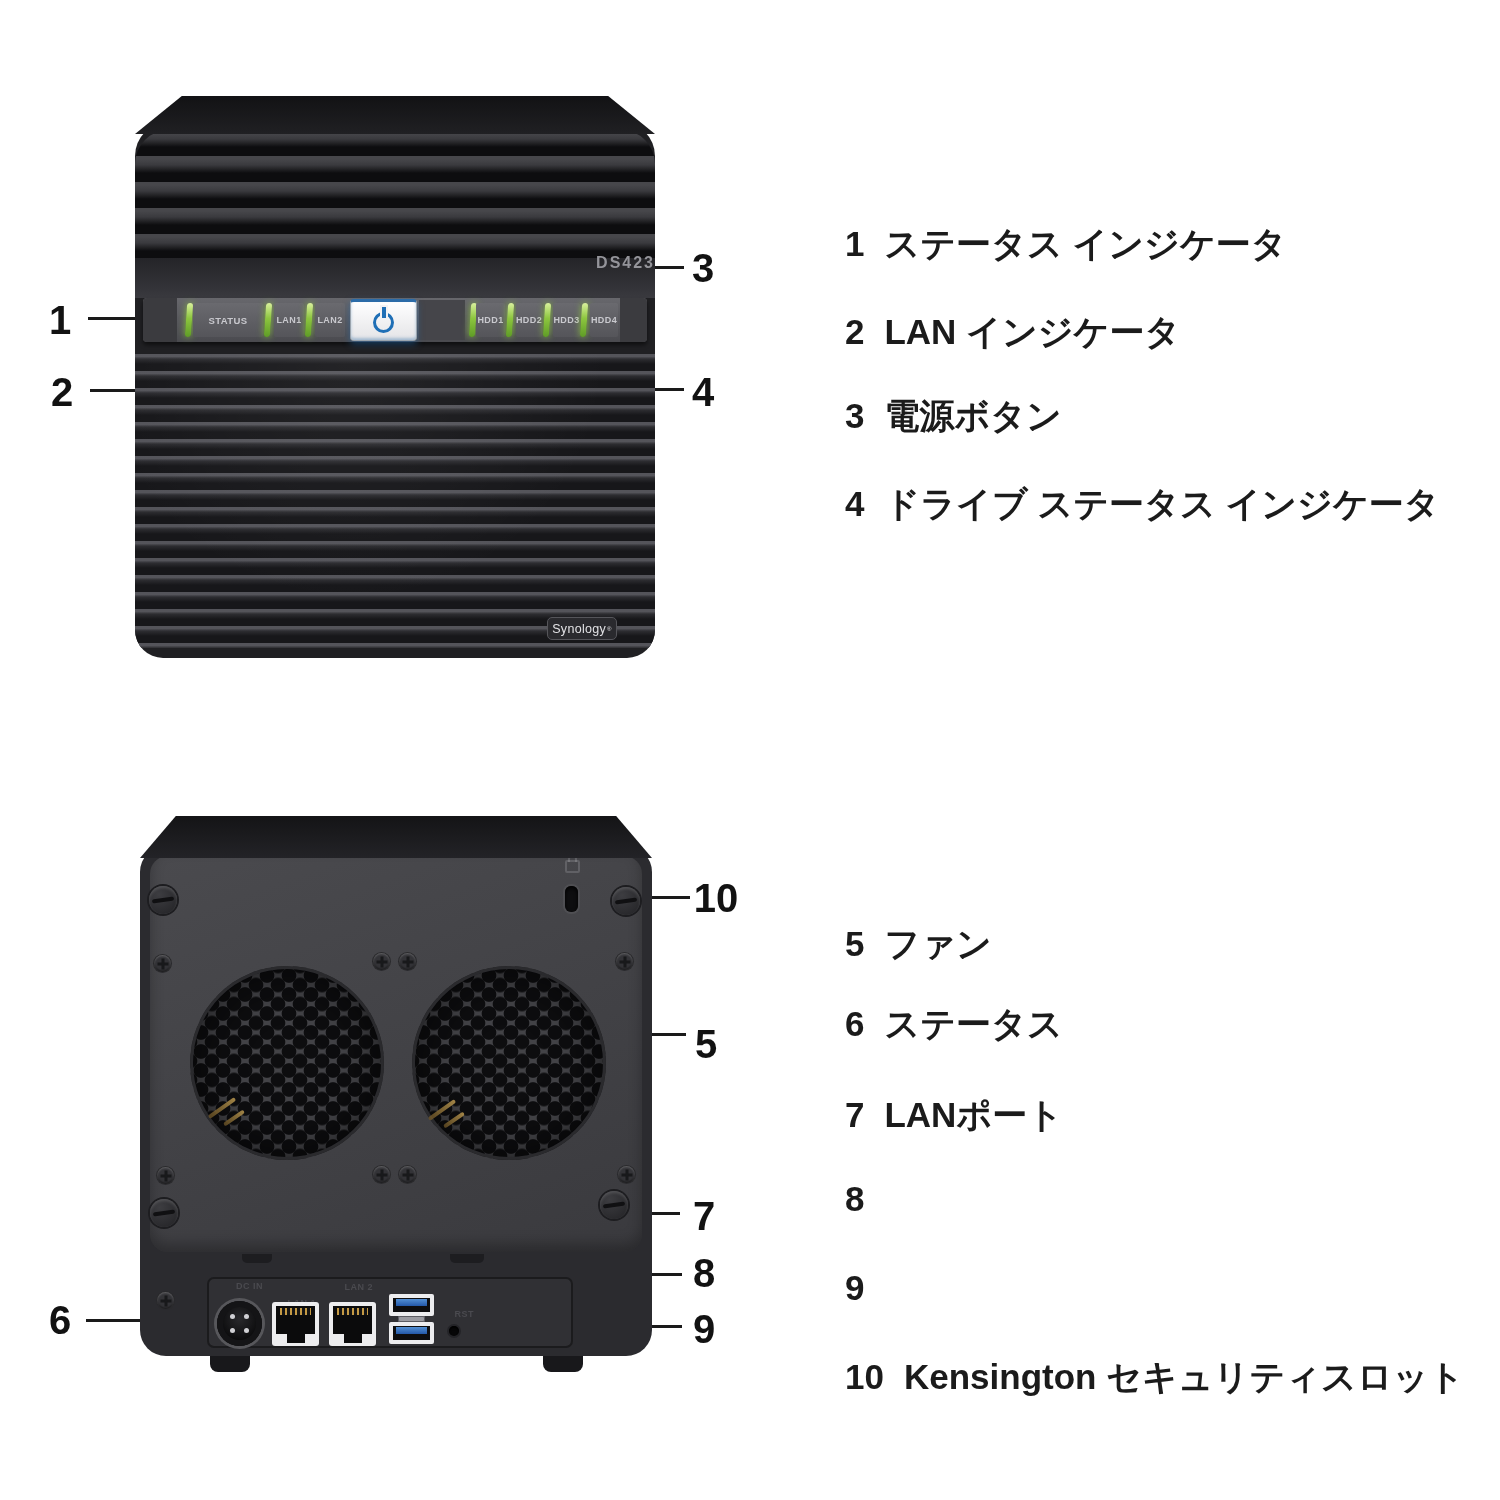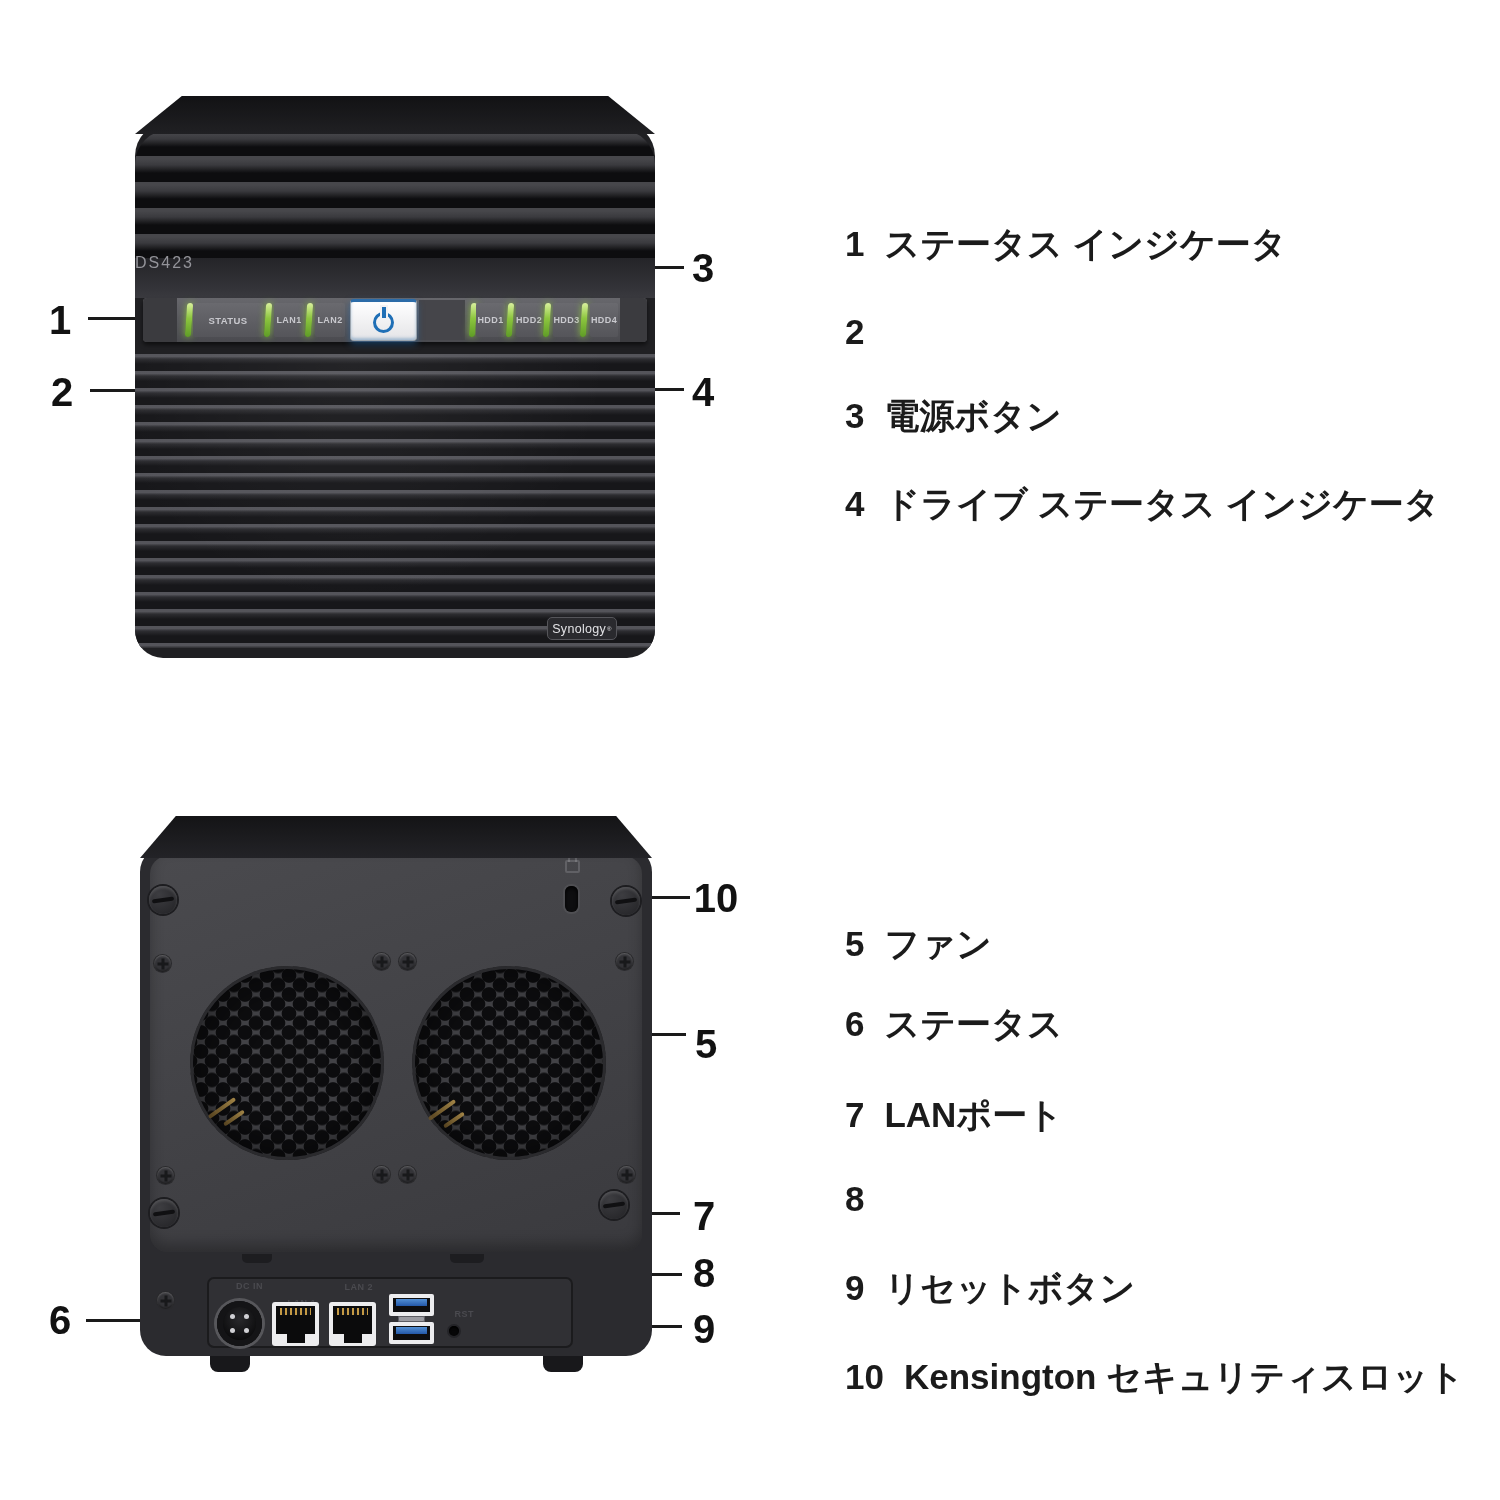--- a/index.html
+++ b/index.html
@@ -13,21 +13,21 @@
 
   
   .legend-row{position:absolute;display:flex;gap:20px;font-size:35px;font-weight:bold;color:#1b1b1b;line-height:44px;white-space:nowrap;}
 
   
   .front{position:absolute;left:135px;top:96px;width:520px;height:562px;}
   .front .cap{position:absolute;left:0;top:0;width:520px;height:38px;background:linear-gradient(180deg,#121214,#202023);clip-path:polygon(9% 0,91% 0,100% 100%,0 100%);z-index:3;}
   .front .body{position:absolute;left:0;top:26px;width:520px;height:536px;background:#202023;border-radius:34px 34px 28px 28px;overflow:hidden;z-index:2;}
   .ribs-upper{position:absolute;left:0;top:8px;width:520px;height:128px;border-radius:34px 34px 0 0;background:repeating-linear-gradient(180deg,#47474b 0 3px,#3a3a3e 9px,#0d0d0f 17px,#0d0d0f 26px);}
   .model-band{position:absolute;left:0;top:136px;width:520px;height:40px;background:linear-gradient(180deg,#242428 0%,#323237 70%,#3a3a3f 100%);}
-  .model-label{position:absolute;left:0;top:-3px;width:100%;text-align:left;color:#94949a;font-size:16px;line-height:16px;letter-spacing:2px;font-weight:normal;}
+  .model-label{position:absolute;left:0;top:-3px;width:100%;text-align:right;color:#94949a;font-size:16px;line-height:16px;letter-spacing:2px;font-weight:bold;}
   .led-bar{position:absolute;left:8px;top:176px;width:504px;height:44px;border-radius:4px;background:linear-gradient(180deg,#67676c,#4a4a4f);box-shadow:0 3px 4px rgba(0,0,0,.55);}
   .bar-cap{position:absolute;top:0;height:44px;background:#3b3b3f;}
   .bar-gap{position:absolute;top:2px;height:40px;background:#45454a;}
   .led{position:absolute;top:5px;width:6px;height:34px;border-radius:3px;background:linear-gradient(180deg,#d9f19c,#8dc63f 45%,#5f9c26);box-shadow:0 0 7px rgba(141,198,63,.9);transform:skewX(-4deg);}
   .plate{position:absolute;top:5px;height:34px;background:linear-gradient(180deg,#6a6a6f,#55555a);border-radius:2px;color:#c9c9ce;font-size:9px;font-weight:bold;display:flex;align-items:center;justify-content:center;letter-spacing:.4px;}
   .power-btn{position:absolute;left:207px;top:1px;width:67px;height:42px;background:linear-gradient(180deg,#ffffff,#e4e4e7);border:1px solid #9aa4ae;border-top:3px solid #2c6ca8;border-radius:4px;box-sizing:border-box;display:flex;align-items:center;justify-content:center;box-shadow:0 3px 7px rgba(32,110,181,.5),inset 0 -2px 3px rgba(44,108,168,.35);}
   .pwr{width:15px;height:15px;border:3px solid #1f6fb6;border-radius:50%;position:relative;margin-top:2px;}
   .pwr::before{content:"";position:absolute;width:4px;height:11px;background:#1f6fb6;left:50%;top:-8px;transform:translateX(-50%);box-shadow:0 0 0 2px #f2f2f4;}
   .ribs-lower{position:absolute;left:0;top:232px;width:520px;height:294px;background:repeating-linear-gradient(180deg,#54545a 0 2.5px,#2d2d31 5px,#17171a 10px,#17171a 17px);}
   .ribs-sheen{position:absolute;left:0;top:232px;width:520px;height:294px;background:radial-gradient(ellipse at 42% 0%,rgba(255,255,255,.06),rgba(0,0,0,0) 60%);}
@@ -142,20 +142,21 @@
     <div class="ln" style="left:642px;top:388px;width:42px;height:3px;"></div>
     <div class="co-num" style="left:685px;top:372px;width:36px;">4</div>
   </div>
 
   <div class="legend-row" style="left:845px;top:222px;">
     <span>1</span>
     <span>ステータス インジケータ</span>
   </div>
   <div class="legend-row" style="left:845px;top:310px;">
     <span>2</span>
+    <span>LAN インジケータ</span>
   </div>
   <div class="legend-row" style="left:845px;top:394px;">
     <span>3</span>
     <span>電源ボタン</span>
   </div>
   <div class="legend-row" style="left:845px;top:482px;">
     <span>4</span>
     <span>ドライブ ステータス インジケータ</span>
   </div>
 
@@ -289,20 +290,19 @@
   </div>
   <div class="legend-row" style="left:845px;top:1093px;">
     <span>7</span>
     <span>LANポート</span>
   </div>
   <div class="legend-row" style="left:845px;top:1177px;">
     <span>8</span>
   </div>
   <div class="legend-row" style="left:845px;top:1266px;">
     <span>9</span>
-    <span>リセットボタン</span>
   </div>
   <div class="legend-row" style="left:845px;top:1355px;">
     <span>10</span>
     <span>Kensington セキュリティスロット</span>
   </div>
 
 </div>
 
 </body></html>

